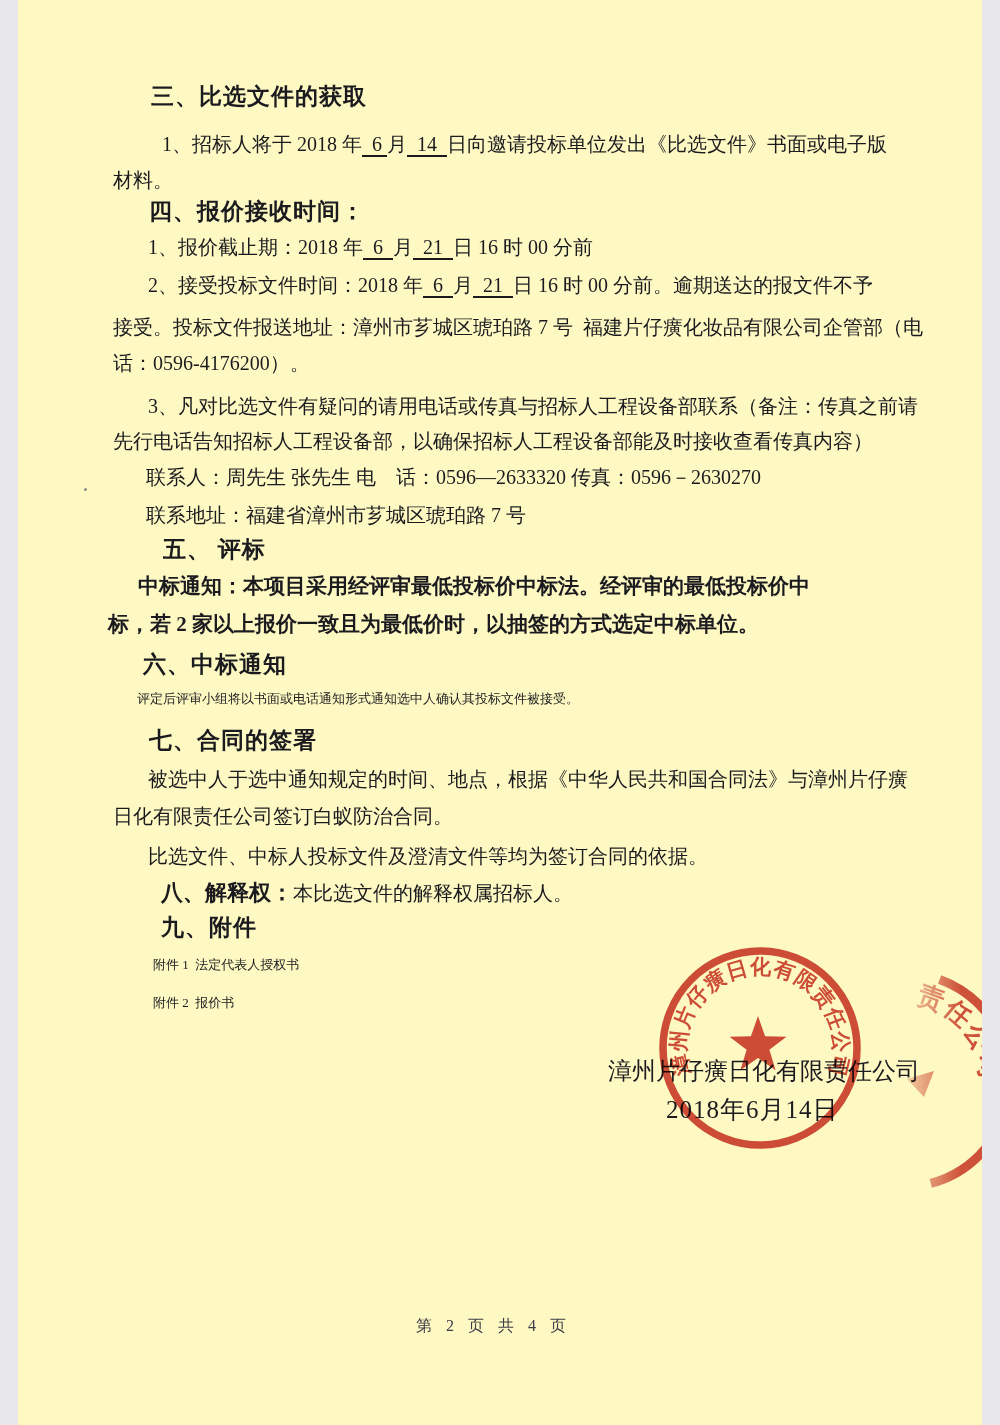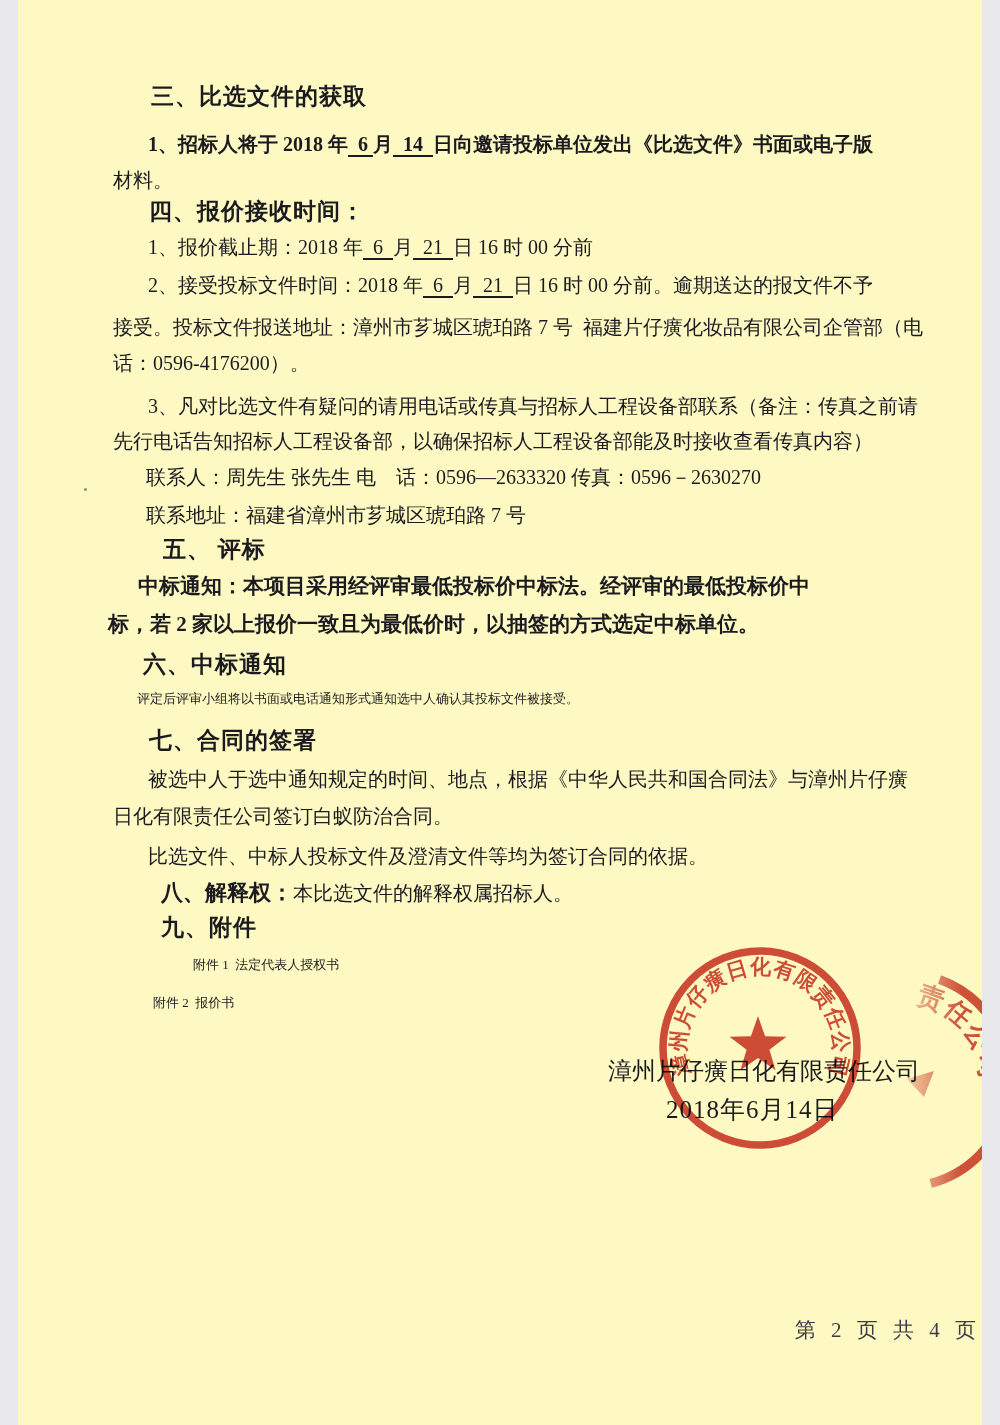--- a/index.html
+++ b/index.html
@@ -11,40 +11,40 @@
   .line { position:absolute; white-space:pre; color:#1b1b1f; line-height:1.15; }
   .body     { font-size:20px; }
   .small    { font-size:13px; }
   .heading  { font-size:23px; font-weight:700; letter-spacing:1px; }
   .boldbody { font-size:21px; font-weight:700; }
   .hb       { font-size:22px; font-weight:700; }
   .u { text-decoration:underline; text-underline-offset:4px; text-decoration-thickness:1.6px; }
   .sig-company { left:590px; top:1058px; font-size:24px; }
   .sig-date    { left:648px; top:1096px; font-size:25px; letter-spacing:1px; }
   .footer {
-    position:absolute; left:0; right:1px; top:1316px; text-align:right;
-    font-size:21px; letter-spacing:5px; color:#3c3c46;
+    position:absolute; left:0; right:13px; top:1316px; text-align:center;
+    font-size:16px; letter-spacing:5px; color:#3c3c46;
   }
   .speck { position:absolute; left:66px; top:488px; width:3px; height:3px;
            background:#8a8a8a; border-radius:50%; }
   .stamp-svg {
     position:absolute; left:0; top:0; width:1000px; height:1425px;
     mix-blend-mode:multiply; pointer-events:none;
     color:var(--stamp, #c7362c);
     font-family:"Liberation Serif","DejaVu Serif",serif;
   }
 </style>
 </head>
 <body>
 
 <div class="page">
 
   <div>
       <div class="line heading" style="left: 133px; top: 84px;"><span>三、比选文件的获取</span></div>
-      <div class="line body" style="left: 130px; top: 133px; font-weight: bold;"><span>1、招标人将于 2018 年</span><span class="u">  6 </span><span>月</span><span class="u">  14  </span><span>日向邀请投标单位发出《比选文件》书面或电子版</span></div>
+      <div class="line body" style="left: 144px; top: 133px;"><span>1、招标人将于 2018 年</span><span class="u">  6 </span><span>月</span><span class="u">  14  </span><span>日向邀请投标单位发出《比选文件》书面或电子版</span></div>
       <div class="line body" style="left: 95px; top: 169px;"><span>材料。</span></div>
       <div class="line heading" style="left: 131px; top: 199px;"><span>四、报价接收时间：</span></div>
       <div class="line body" style="left: 130px; top: 236px;"><span>1、报价截止期：2018 年</span><span class="u">  6  </span><span>月</span><span class="u">  21  </span><span>日 16 时 00 分前</span></div>
       <div class="line body" style="left: 130px; top: 274px;"><span>2、接受投标文件时间：2018 年</span><span class="u">  6  </span><span>月</span><span class="u">  21  </span><span>日 16 时 00 分前。逾期送达的报文件不予</span></div>
       <div class="line body" style="left: 95px; top: 316px;"><span>接受。投标文件报送地址：漳州市芗城区琥珀路 7 号  福建片仔癀化妆品有限公司企管部（电</span></div>
       <div class="line body" style="left: 95px; top: 352px;"><span>话：0596-4176200）。</span></div>
       <div class="line body" style="left: 130px; top: 395px;"><span>3、凡对比选文件有疑问的请用电话或传真与招标人工程设备部联系（备注：传真之前请</span></div>
       <div class="line body" style="left: 95px; top: 430px;"><span>先行电话告知招标人工程设备部，以确保招标人工程设备部能及时接收查看传真内容）</span></div>
       <div class="line body" style="left: 128px; top: 466px;"><span>联系人：周先生 张先生 电　话：0596—2633320 传真：0596－2630270</span></div>
       <div class="line body" style="left: 128px; top: 504px;"><span>联系地址：福建省漳州市芗城区琥珀路 7 号</span></div>
@@ -52,21 +52,21 @@
       <div class="line boldbody" style="left: 120px; top: 574px;"><span>中标通知：本项目采用经评审最低投标价中标法。经评审的最低投标价中</span></div>
       <div class="line boldbody" style="left: 90px; top: 612px;"><span>标，若 2 家以上报价一致且为最低价时，以抽签的方式选定中标单位。</span></div>
       <div class="line heading" style="left: 125px; top: 652px;"><span>六、中标通知</span></div>
       <div class="line body small" style="left: 119px; top: 692px;"><span>评定后评审小组将以书面或电话通知形式通知选中人确认其投标文件被接受。</span></div>
       <div class="line heading" style="left: 131px; top: 728px;"><span>七、合同的签署</span></div>
       <div class="line body" style="left: 130px; top: 768px;"><span>被选中人于选中通知规定的时间、地点，根据《中华人民共和国合同法》与漳州片仔癀</span></div>
       <div class="line body" style="left: 95px; top: 805px; text-align: center;"><span>日化有限责任公司签订白蚁防治合同。</span></div>
       <div class="line body" style="left: 130px; top: 845px;"><span>比选文件、中标人投标文件及澄清文件等均为签订合同的依据。</span></div>
       <div class="line body" style="left: 143px; top: 880px;"><span class="hb">八、解释权：</span><span>本比选文件的解释权属招标人。</span></div>
       <div class="line heading" style="left: 143px; top: 915px;"><span>九、附件</span></div>
-      <div class="line body small" style="left: 135px; top: 958px; margin-left: 40px;"><span>附件 1  法定代表人授权书</span></div>
+      <div class="line body small" style="left: 135px; top: 958px;"><span>附件 1  法定代表人授权书</span></div>
       <div class="line body small" style="left: 135px; top: 996px;"><span>附件 2  报价书</span></div>
     </div>
 
   <div class="line sig-company">漳州片仔癀日化有限责任公司</div>
   <div class="line sig-date">2018年6月14日</div>
 
   <svg class="stamp-svg" viewBox="0 0 1000 1425" xmlns="http://www.w3.org/2000/svg">
     <defs>
       <linearGradient id="fadeL" x1="0" y1="0" x2="1" y2="0">
         <stop offset="0" stop-color="#ffffff" stop-opacity="0"></stop>

